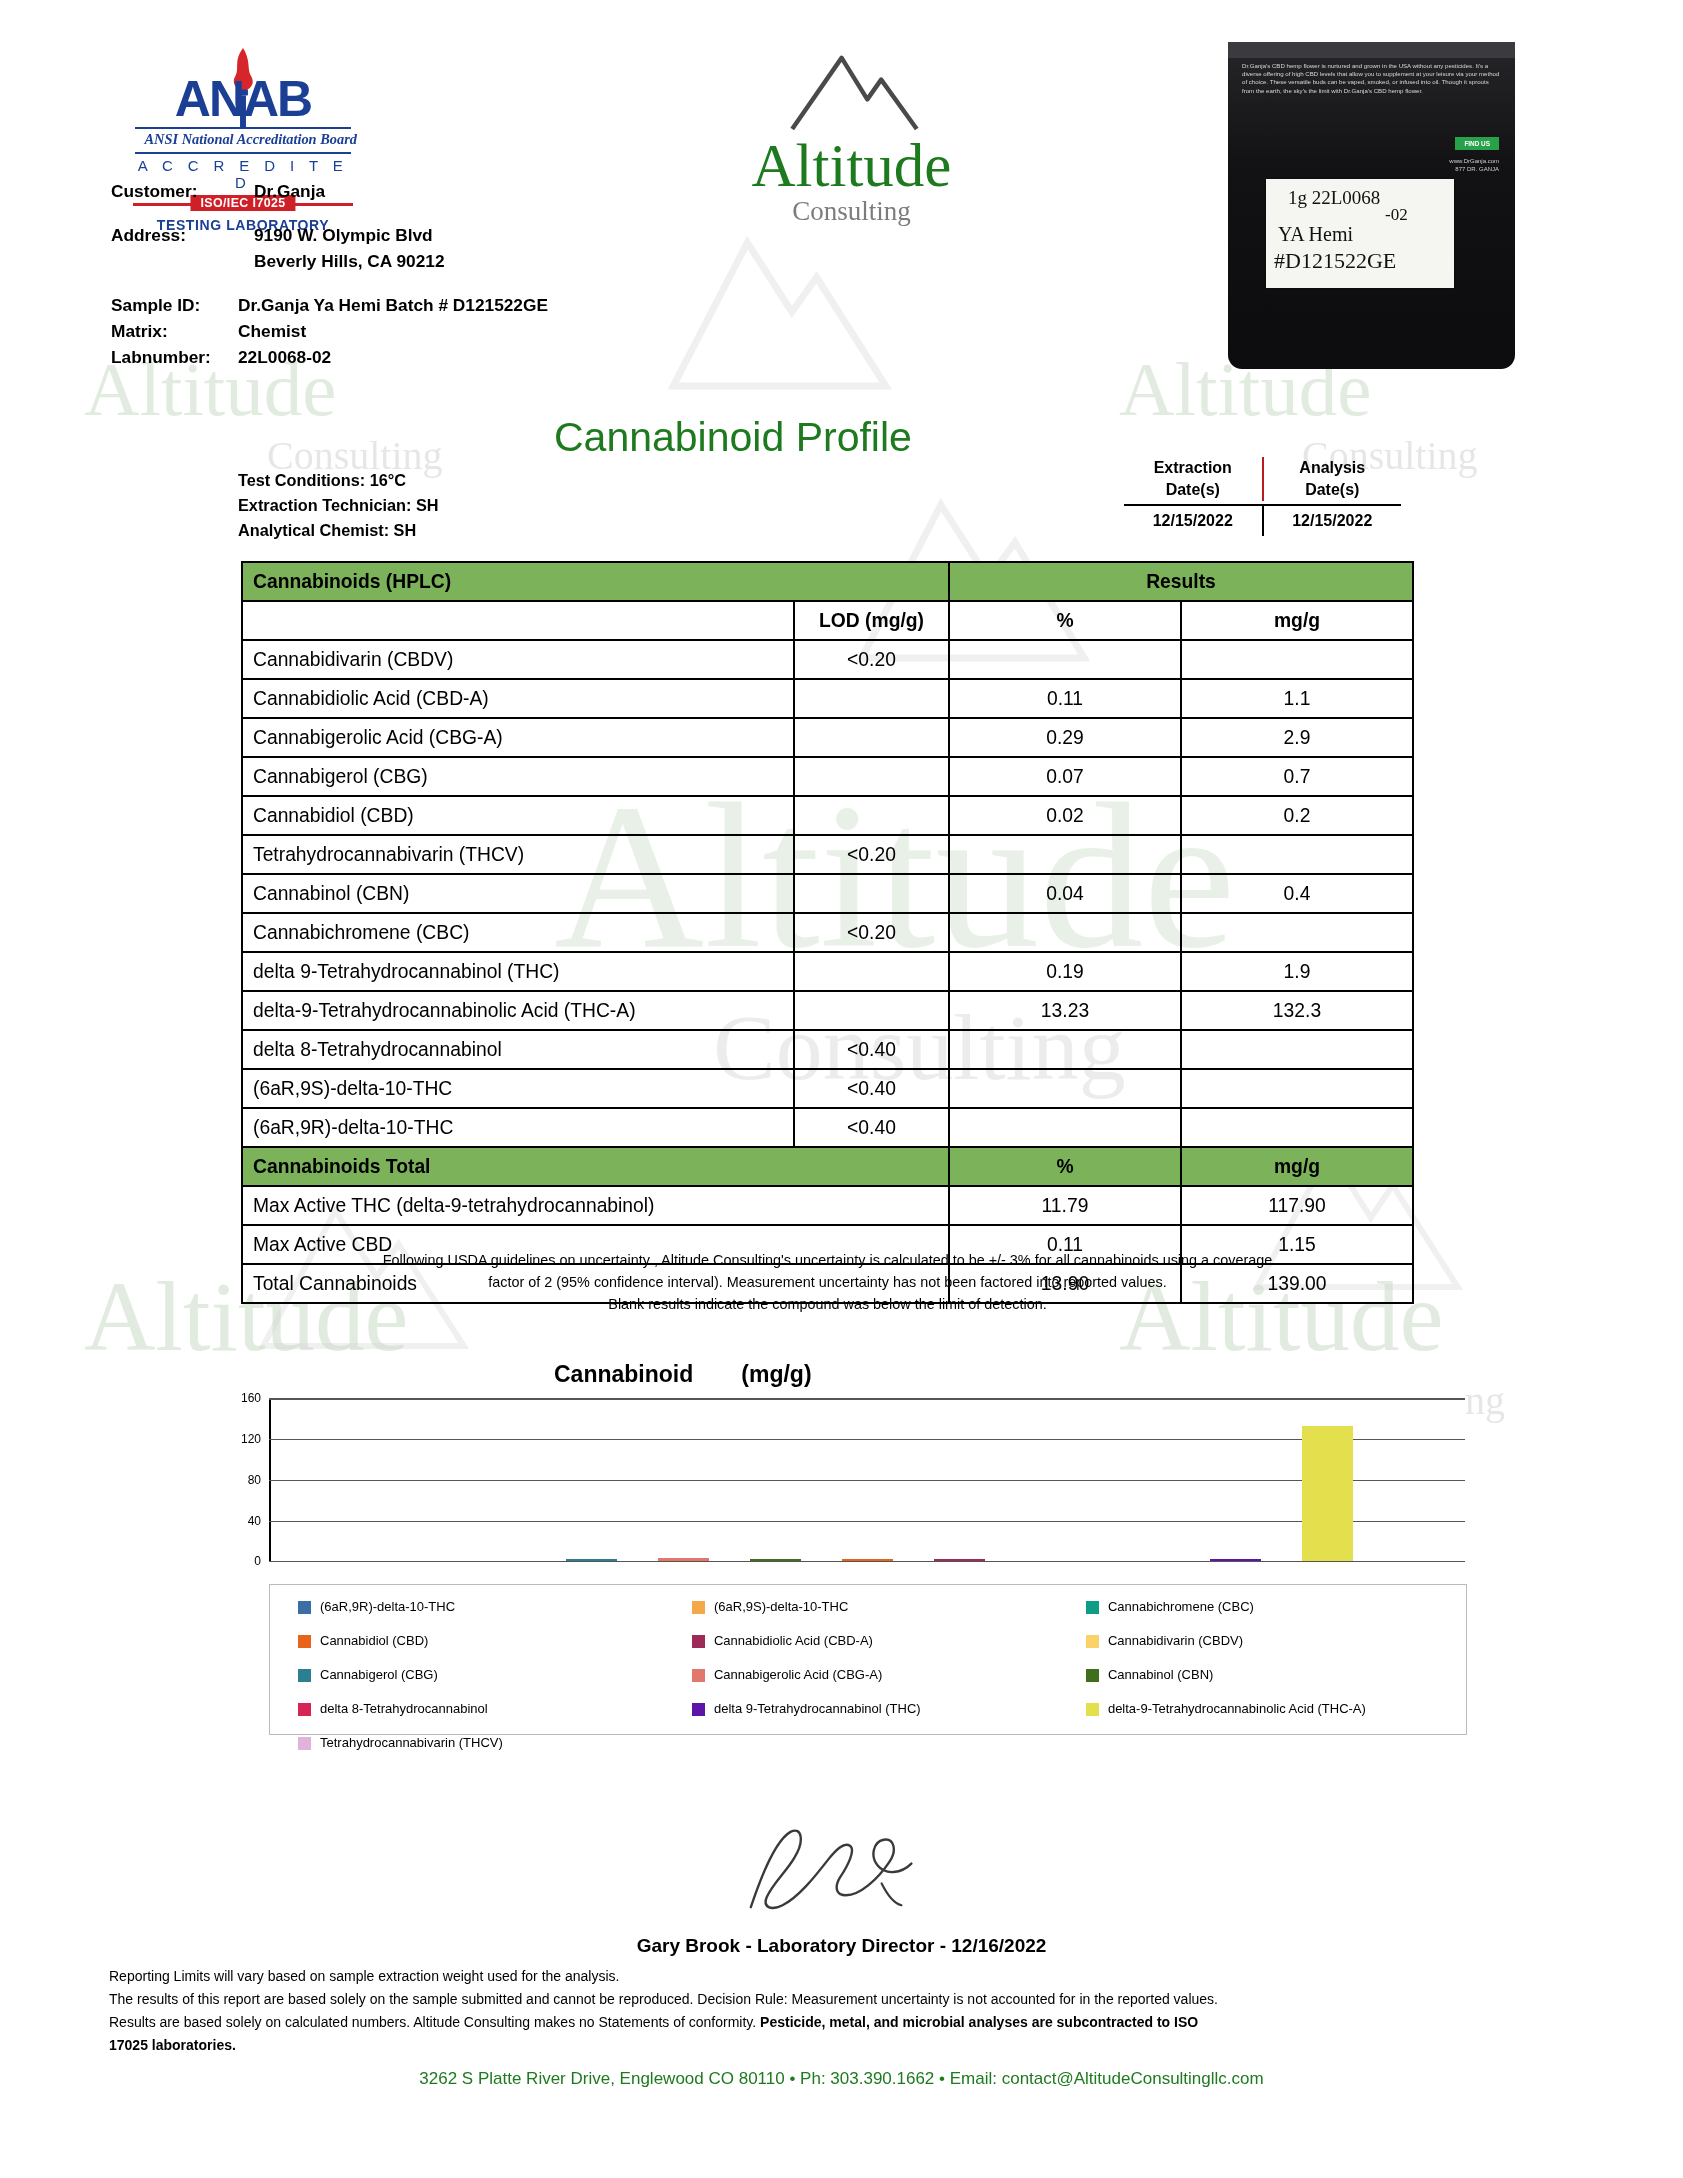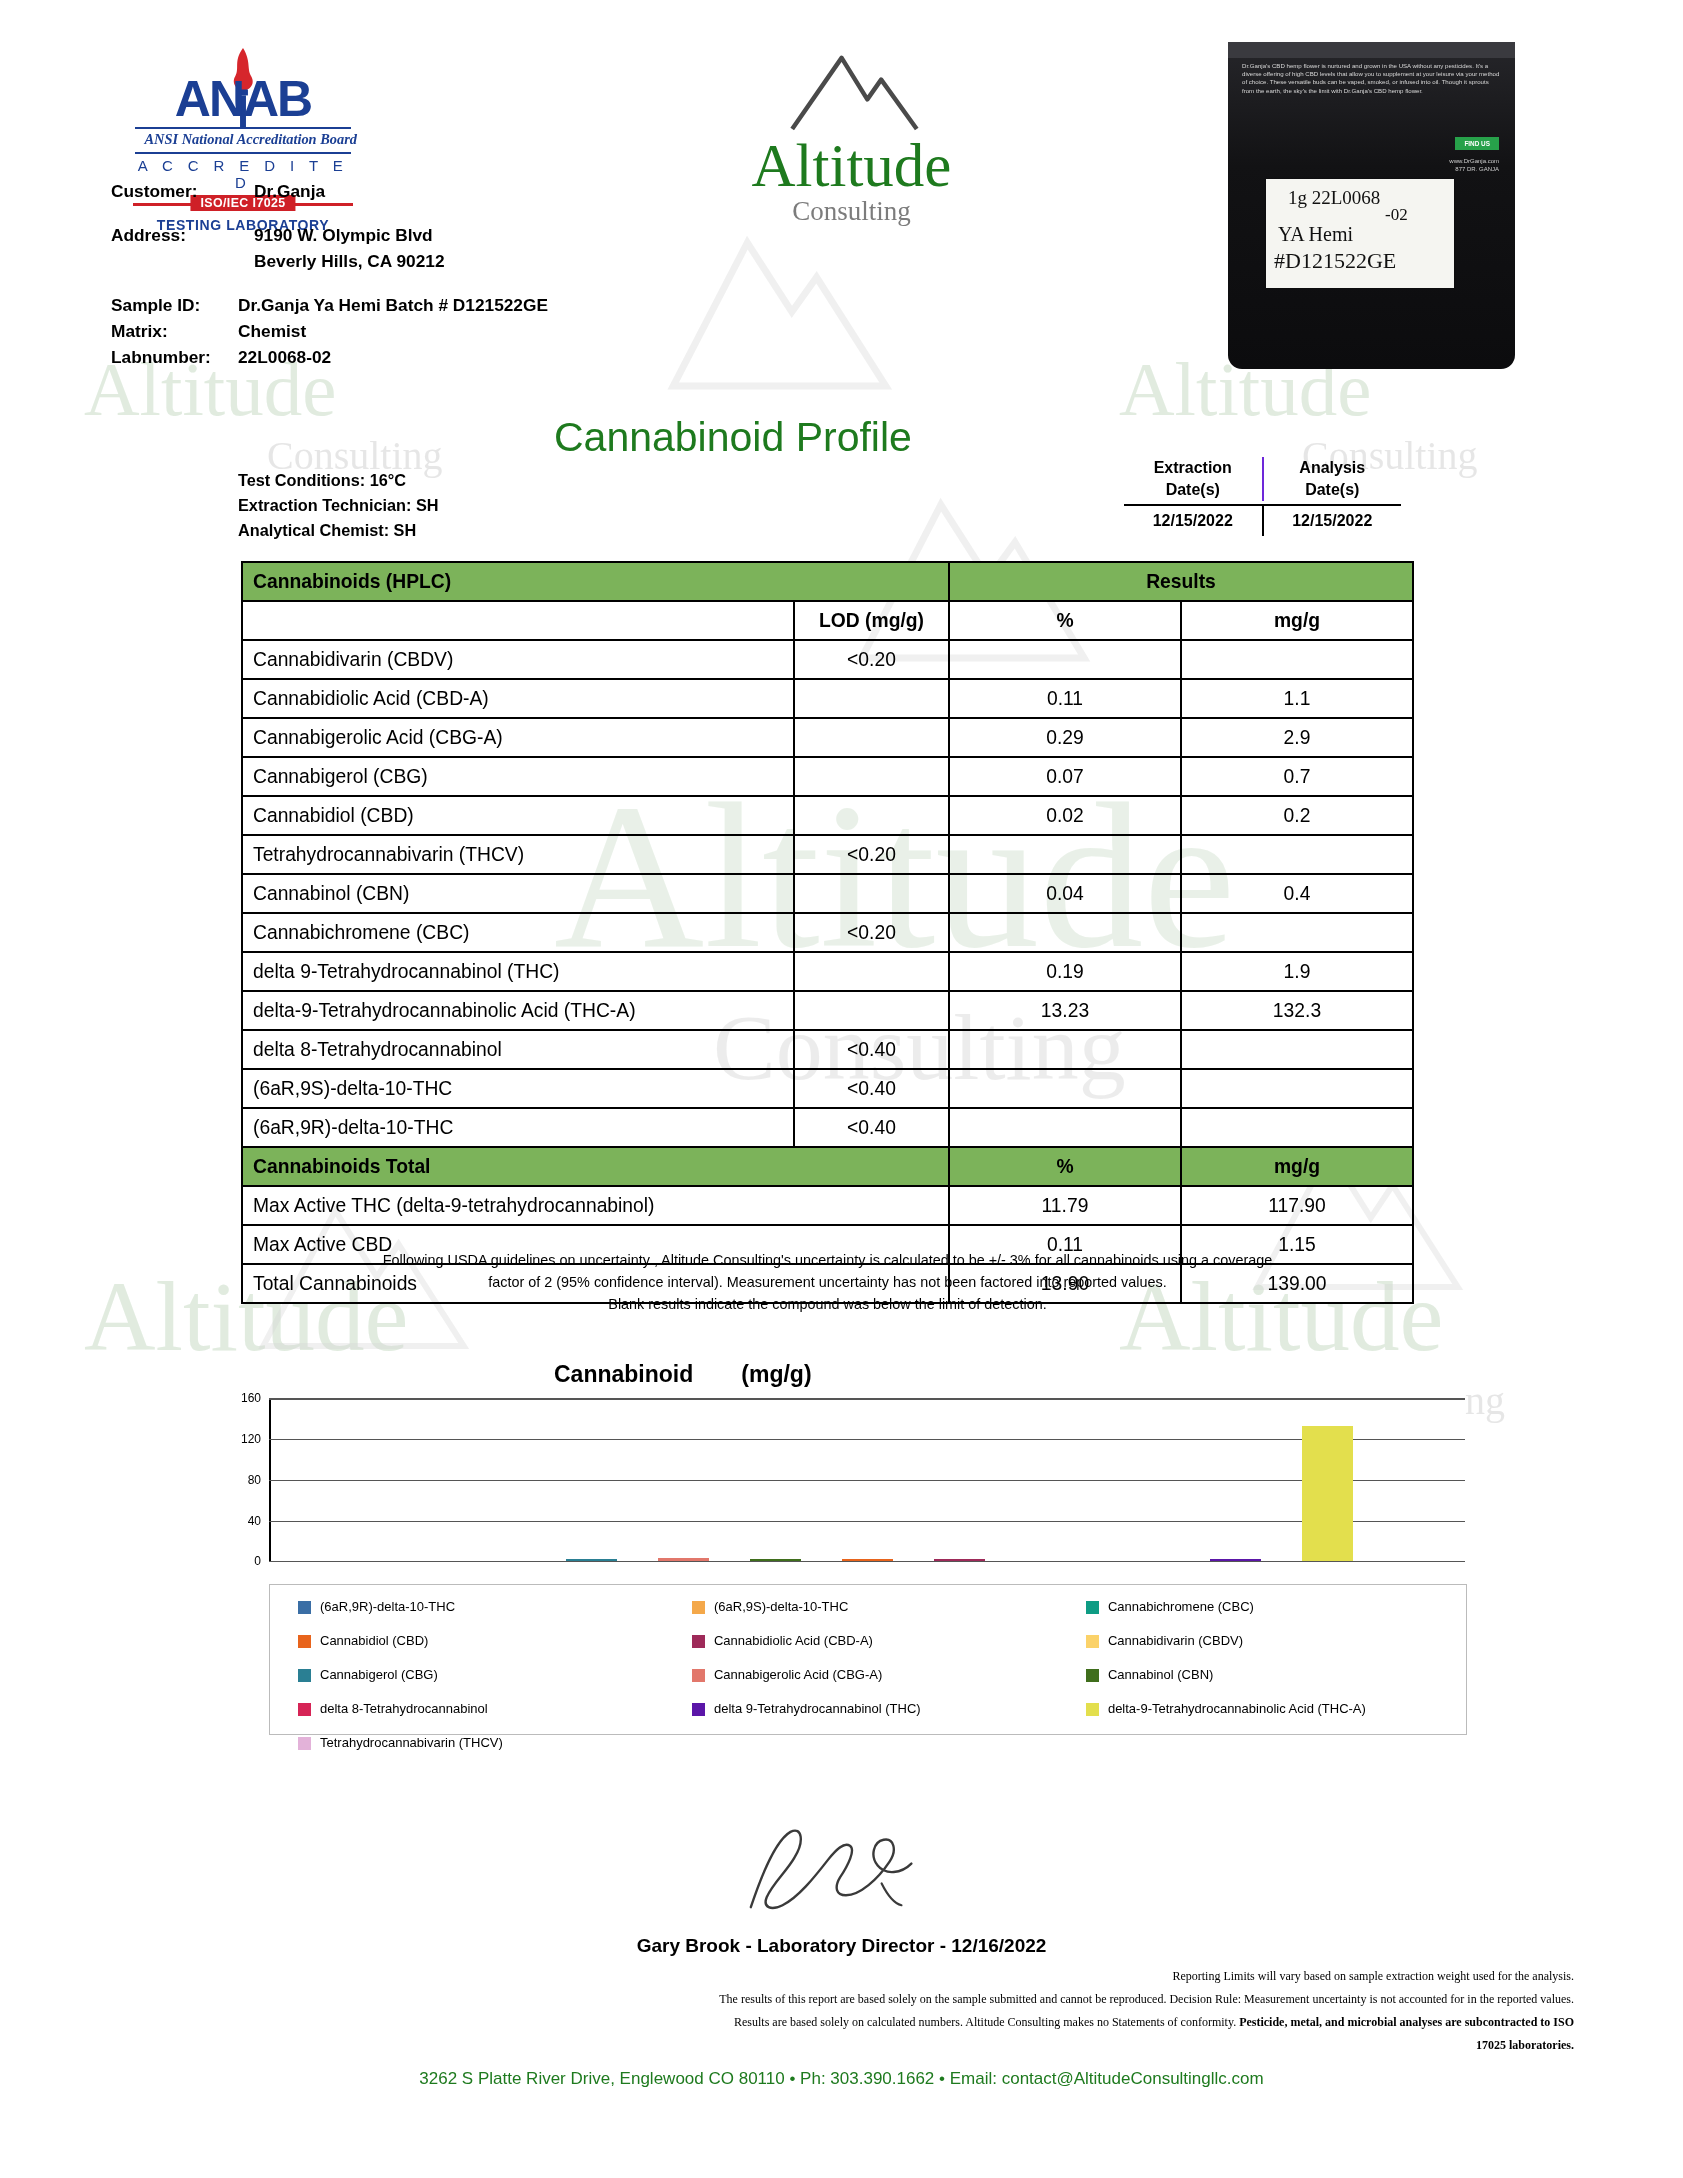--- a/index.html
+++ b/index.html
@@ -53,21 +53,21 @@
   .info .blk{margin-bottom:18px;gap:16px;}
 
   
   .title{position:absolute;left:554px;top:414px;font-size:41px;color:#1e7a1e;font-weight:500;z-index:3;font-family:"Liberation Sans",sans-serif;}
 
   .cond{position:absolute;left:238px;top:468px;font-size:16.3px;font-weight:bold;line-height:25px;z-index:3;}
 
   .dates{position:absolute;left:1124px;top:457px;width:277px;z-index:3;text-align:center;font-weight:bold;font-size:16px;}
   .dates .hdr{display:flex;}
   .dates .hdr>div{flex:1;line-height:22px;padding:0 4px;}
-  .dates .hdr .l{border-right:2px solid #6d28d9;}
+  .dates .hdr .l{border-right:2px solid #b91c1c;}
   .dates .rule{border-top:2px solid #000;margin:3px 0 0;}
   .dates .vals{display:flex;}
   .dates .vals>div{flex:1;line-height:30px;}
   .dates .vals .l{border-right:2px solid #000;}
 
   
   table.main{position:absolute;left:241px;top:561px;width:1173px;border-collapse:collapse;z-index:3;background:rgba(255,255,255,0.0);}
   table.main td,table.main th{border:2px solid #000;font-size:19.3px;padding:4px 0;height:29px;}
   .cellname{padding-left:10px !important;text-align:left;font-weight:normal;}
   .green{background:#7cb35a;font-weight:bold;}
@@ -90,21 +90,21 @@
   .bar{position:absolute;bottom:0;}
   .legend{position:absolute;left:269px;top:1584px;width:1196px;height:149px;border:1px solid #bbb;background:#fff;z-index:3;}
   .legend .grid{display:flex;flex-wrap:wrap;padding:14px 0 0 14px;}
   .legend .item{width:33.33%;box-sizing:border-box;display:flex;align-items:flex-start;padding:0 6px 18px 14px;}
   .legend .sw{width:13px;height:13px;margin-right:9px;margin-top:2px;flex:none;}
   .legend .lb{font-size:13px;line-height:16px;}
 
   
   .sig{position:absolute;left:733px;top:1812px;z-index:3;}
   .sigline{position:absolute;left:574px;top:1935px;width:535px;text-align:center;font-weight:bold;font-size:19px;z-index:3;}
-  .foot{position:absolute;left:109px;top:1965px;width:1465px;text-align:right;font-size:12px;line-height:23px;z-index:3;font-family:Liberation Serif, serif;}
+  .foot{position:absolute;left:109px;top:1965px;width:1465px;text-align:left;font-size:14px;line-height:23px;z-index:3;}
   .foot b{font-weight:bold;}
   .addr{position:absolute;left:109px;top:2069px;width:1465px;text-align:center;font-size:17px;color:#1e7a1e;z-index:3;}
 </style>
 </head>
 <body>
 
 <div class="page">
 
   <div class="wm wm-alt" style="left:84px;top:351px;">Altitude</div>
   <div class="wm wm-con" style="left:267px;top:436px;">Consulting</div>

